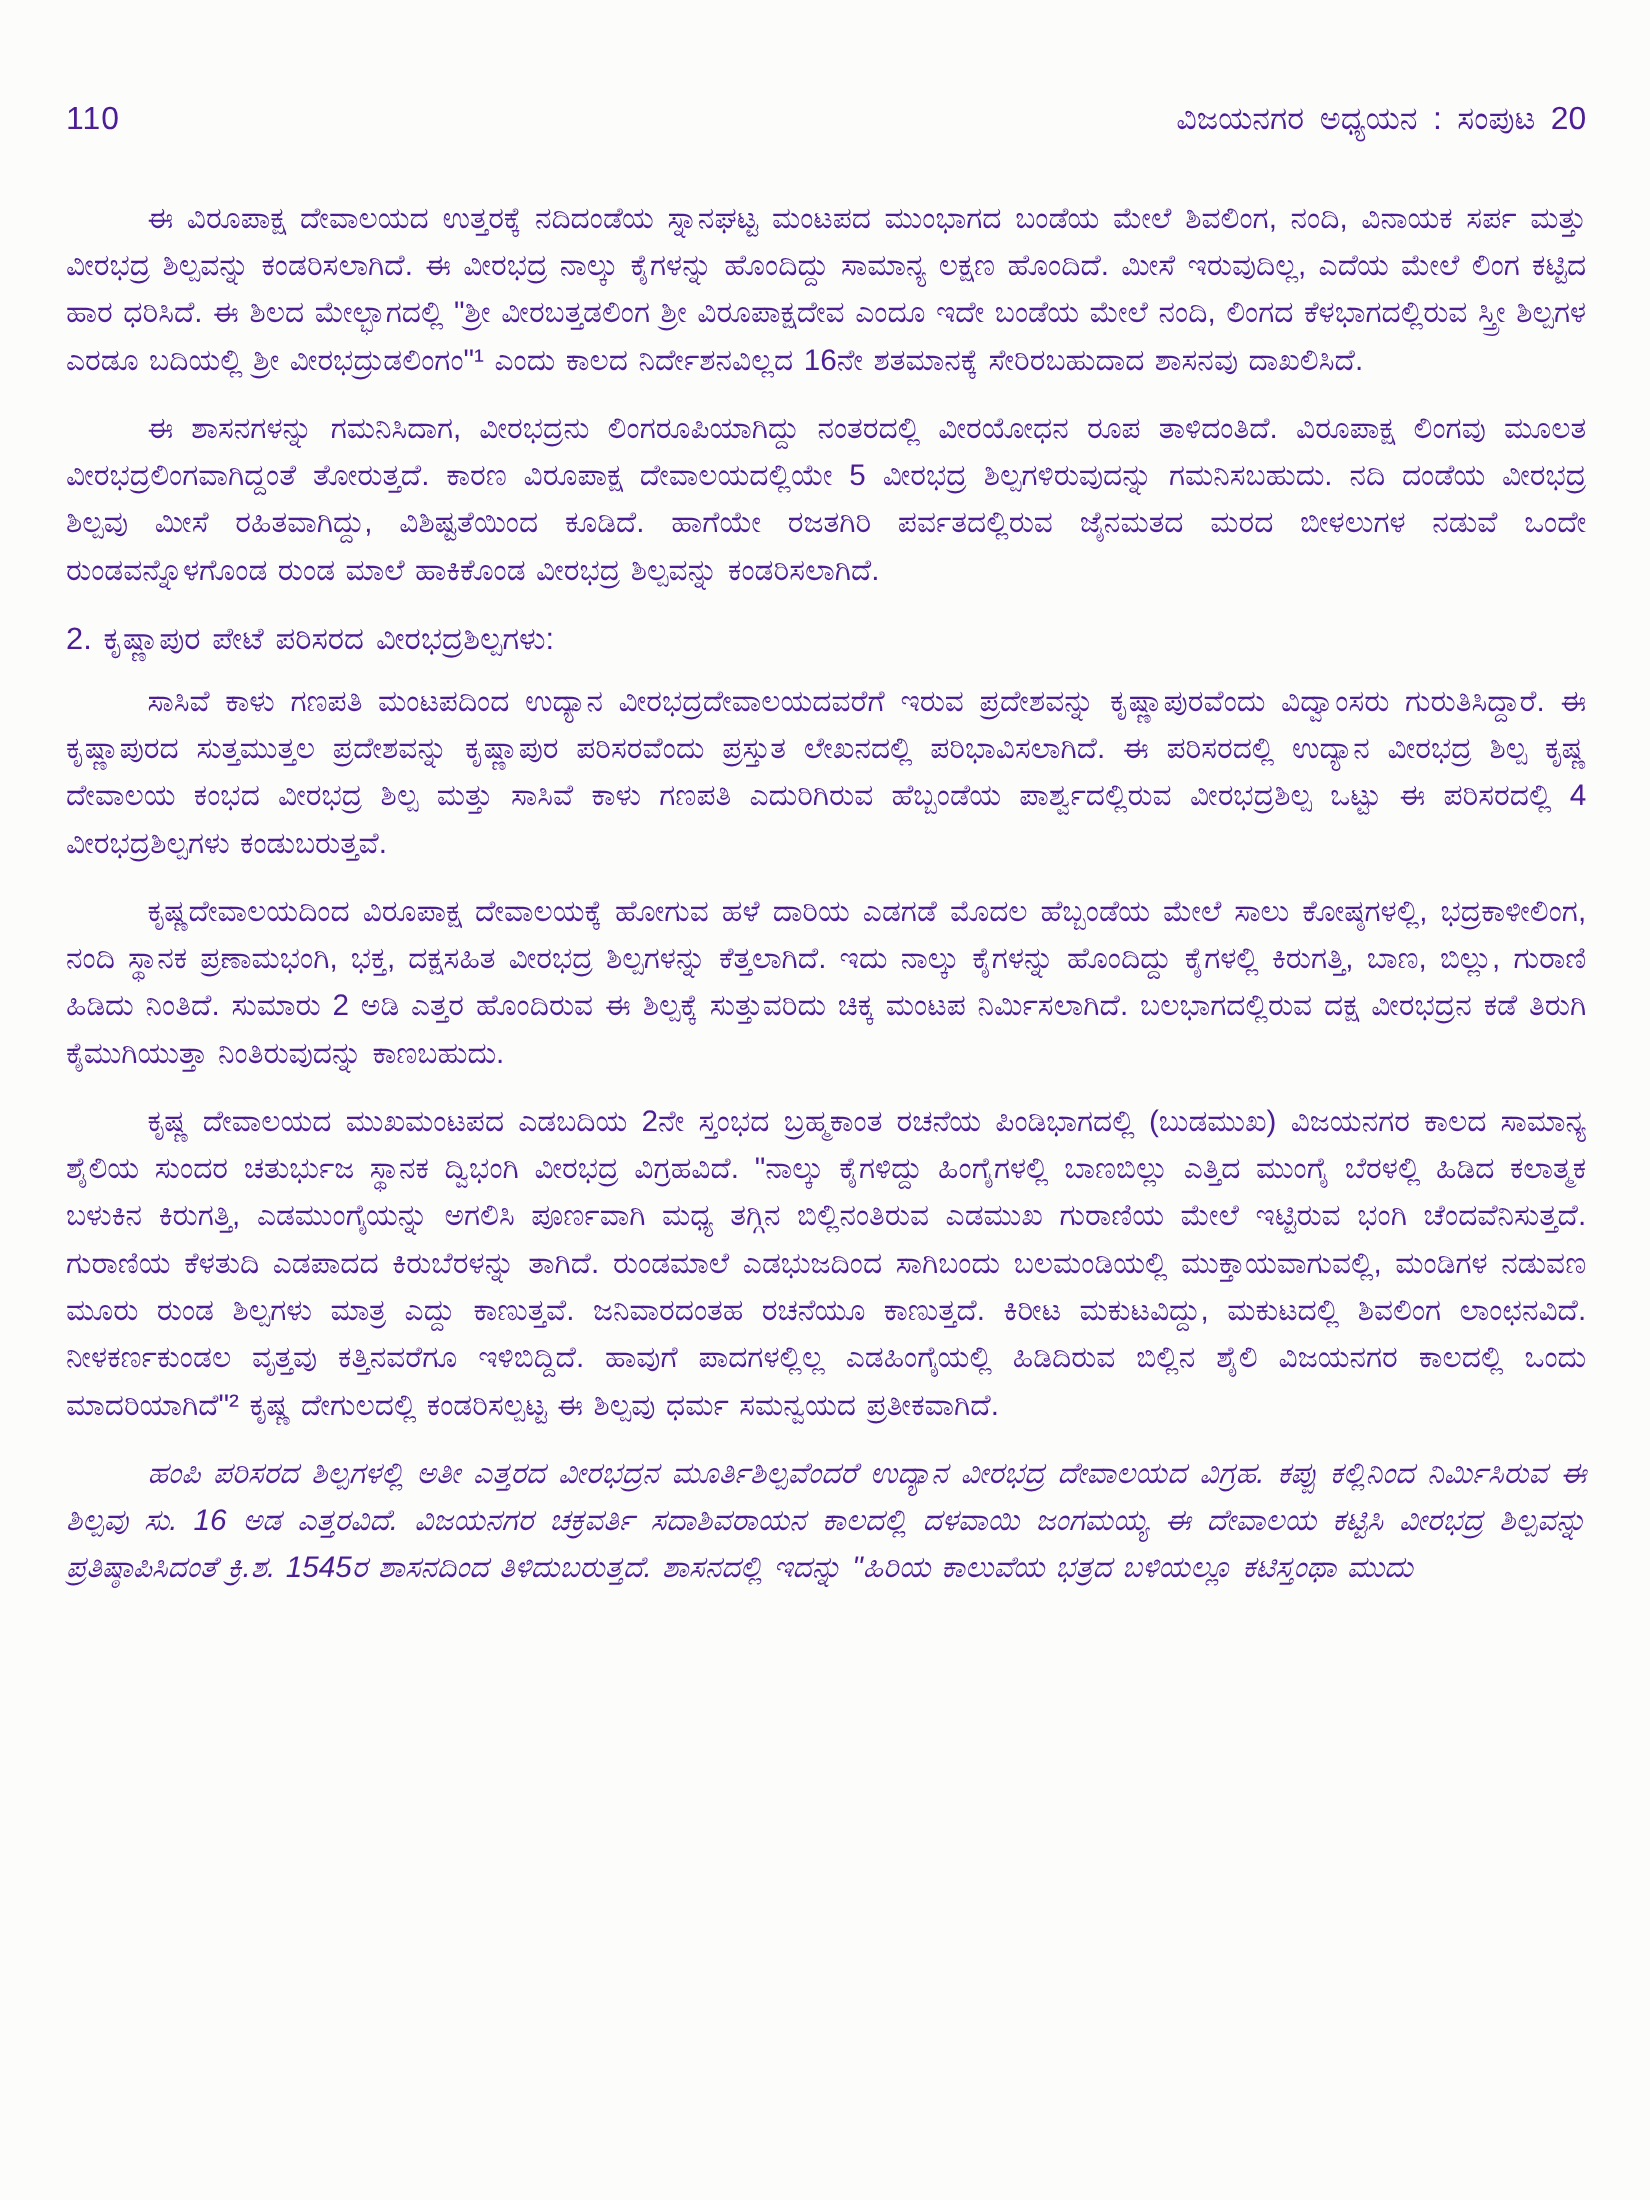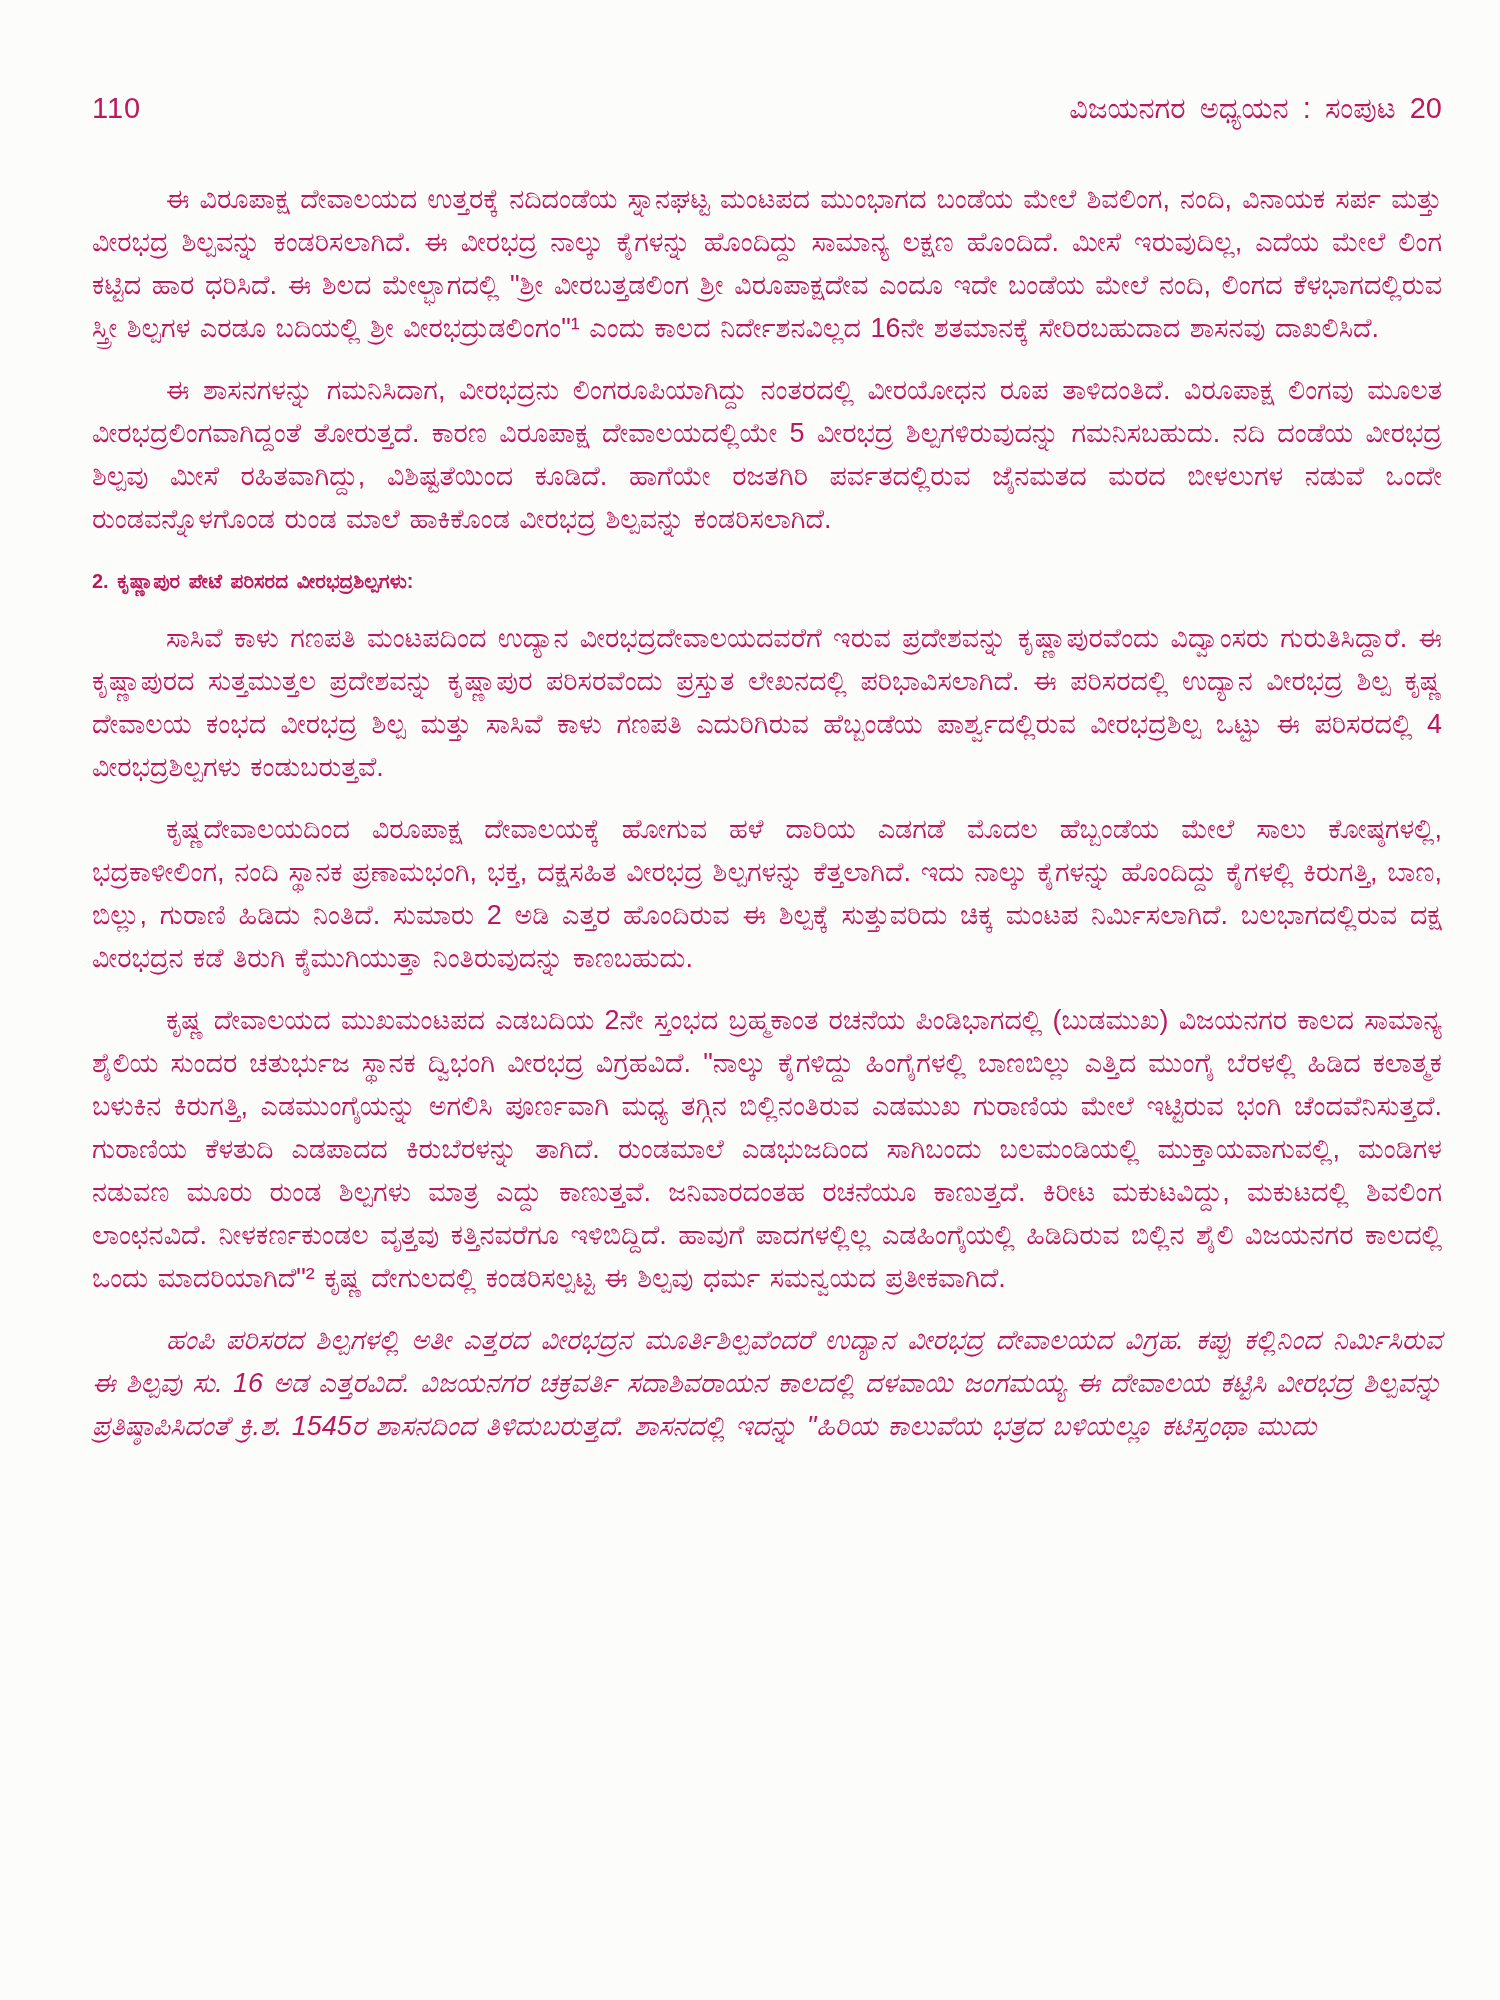--- a/index.html
+++ b/index.html
@@ -8,23 +8,23 @@
     background: #e8e8e8;
   }
   .page {
     position: relative;
     width: 1500px;
     height: 2000px;
     margin: 0 auto;
     background: #fcfcfb;
     overflow: hidden;
     box-sizing: border-box;
-    padding: 92px 58px 0 92px;
+    padding: 92px 58px 0 60px;
     font-family: "Liberation Sans", "DejaVu Sans", sans-serif;
-    color: #be185d;
+    color: #4c1d95;
   }
   .page-header {
     display: flex;
     justify-content: space-between;
     align-items: baseline;
     margin-bottom: 52px;
   }
   .page-number {
     font-size: 29px;
     font-weight: 400;
@@ -40,22 +40,22 @@
     line-height: 43px;
     text-align: justify;
     margin-top: 20px;
   }
   .para {
     margin: 0 0 19px 0;
     text-indent: 74px;
     word-spacing: 2px;
   }
   .section-heading {
-    font-size: 20px;
-    font-weight: 700;
+    font-size: 28px;
+    font-weight: 400;
     margin: 4px 0 14px 0;
     text-indent: 0;
     word-spacing: 3px;
   }
   .last {
     margin-bottom: 0;
     font-style: italic;
   }
 </style>
 </head>

